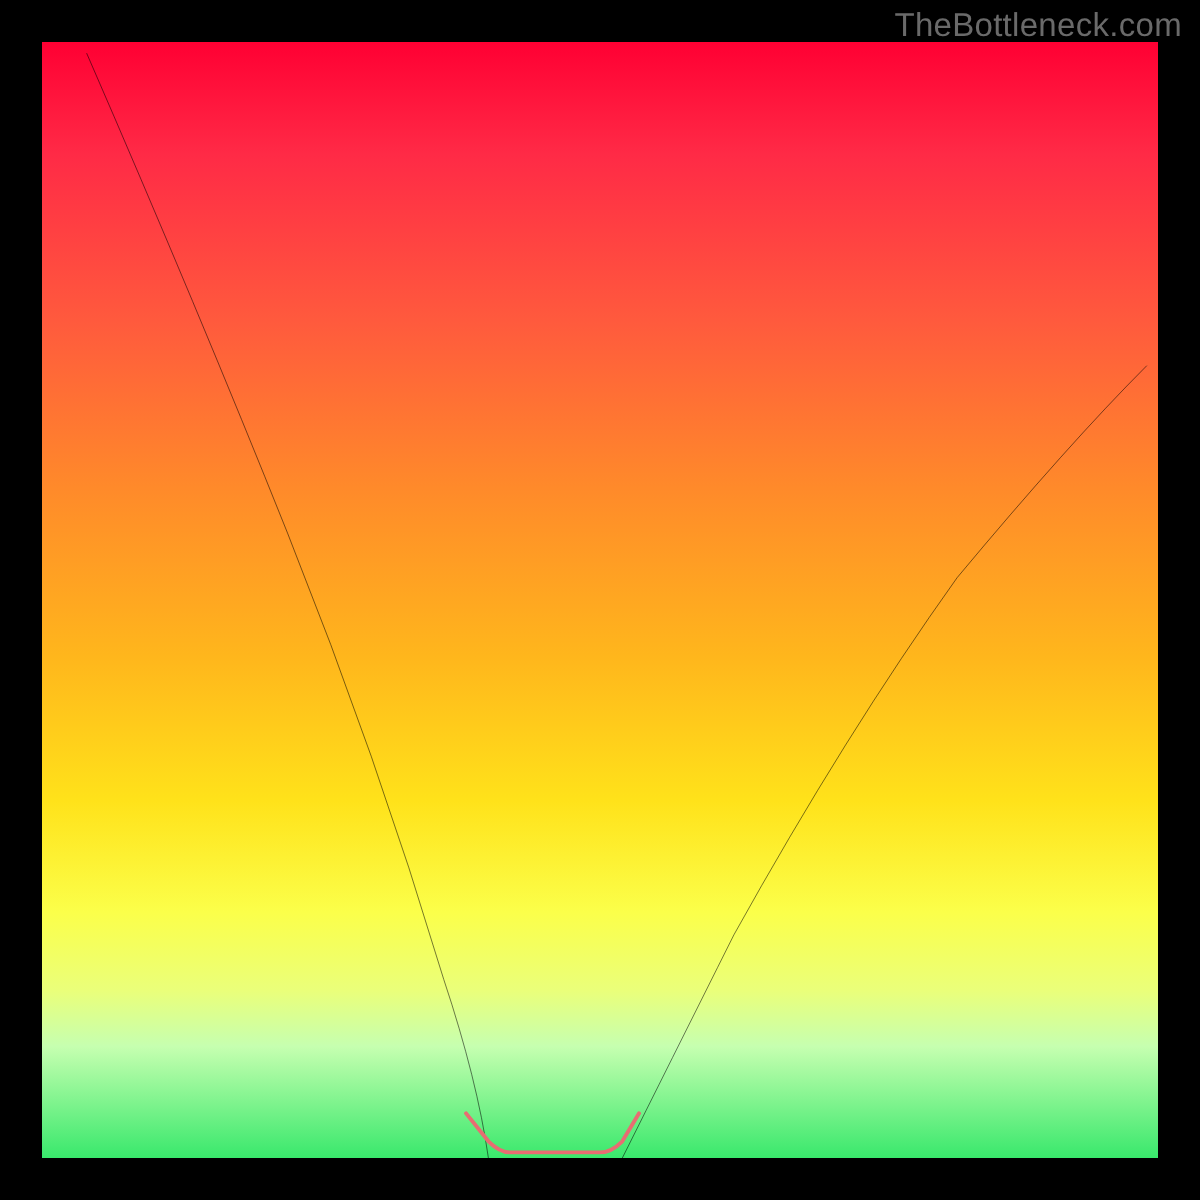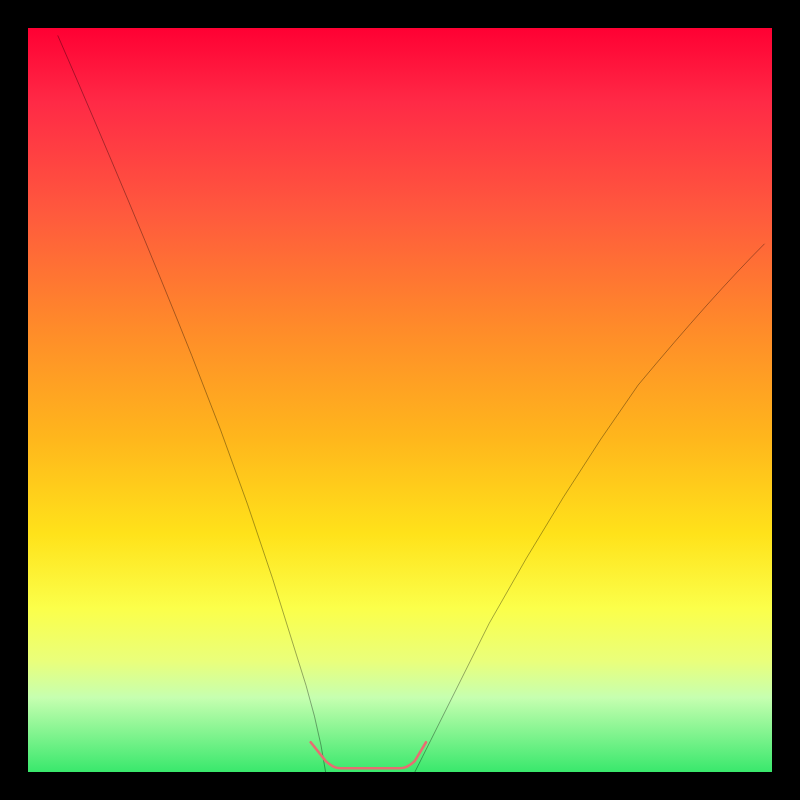--- a/index.html
+++ b/index.html
@@ -78,14 +78,15 @@
       <path d="M 38 96
                L 40 98.5
                Q 41 99.5, 42 99.5
                L 50 99.5
                Q 51 99.5, 52 98.5
                L 53.5 96" fill="none" stroke="#e86d72" stroke-width="2.6" stroke-linecap="round" stroke-linejoin="round" vector-effect="non-scaling-stroke"></path>
     </svg>
 
   </div>
 
+  <div class="watermark">TheBottleneck.com</div>
 
 </div>
 
 </body></html>

